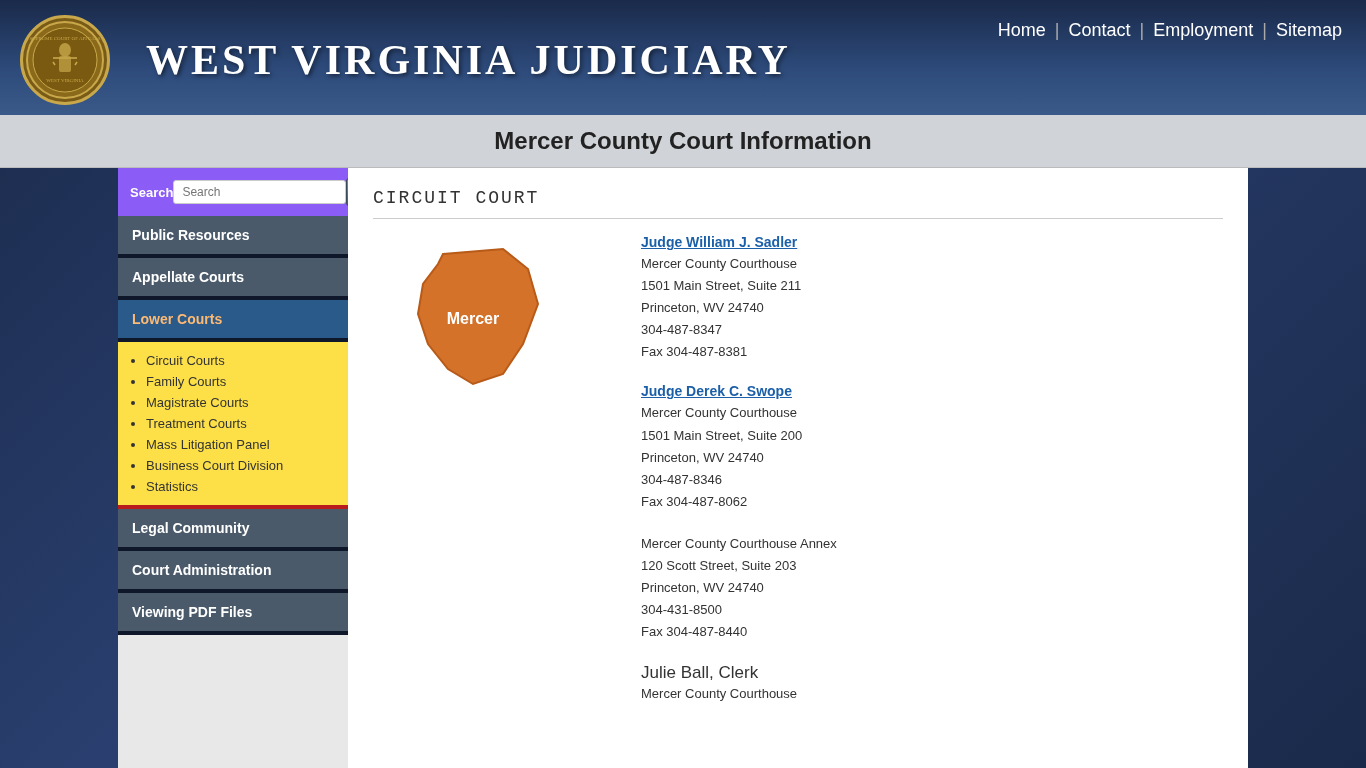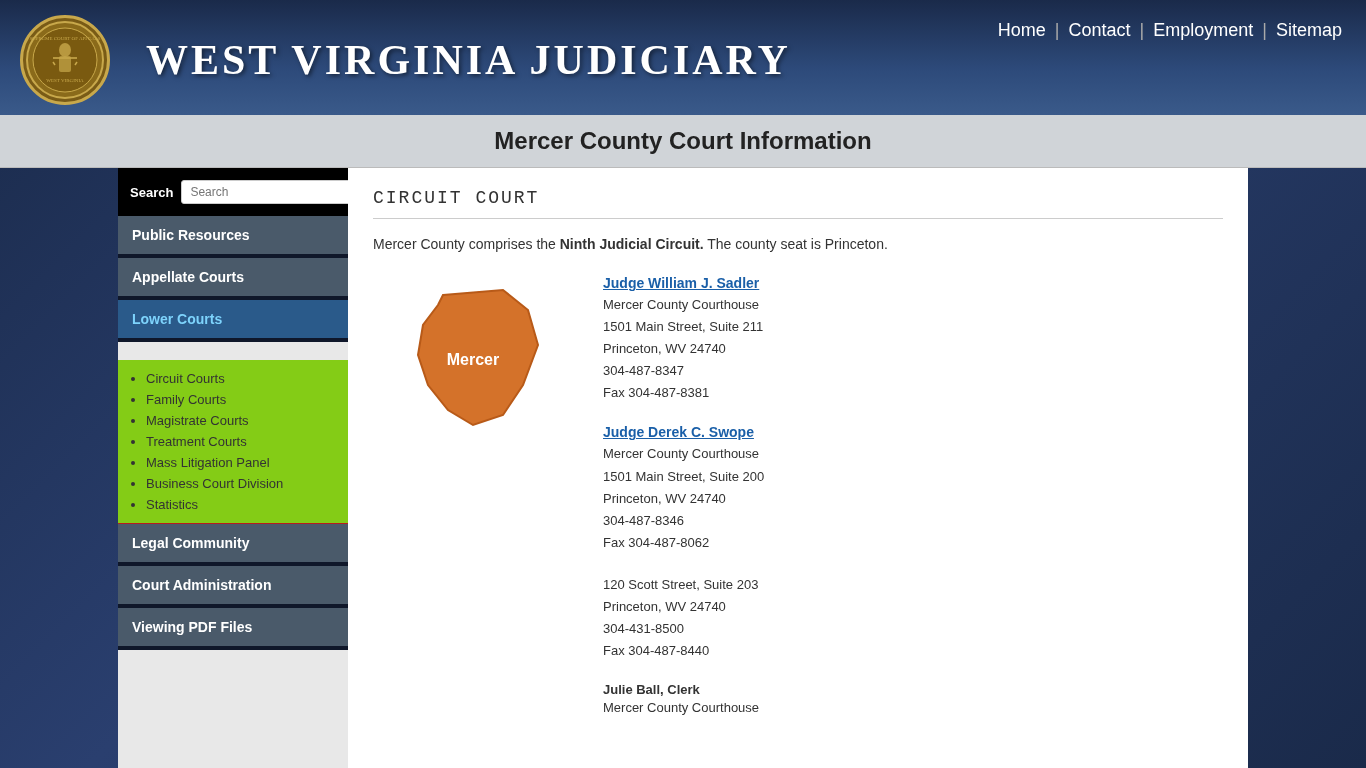--- a/index.html
+++ b/index.html
@@ -89,25 +89,25 @@
       min-height: 600px;
     }
 
     
     #sidebar {
       width: 230px;
       flex-shrink: 0;
       background: #e8e8e8;
     }
     #search-bar {
-      background: #000000;
+      background: #8b5cf6;
       padding: 10px 12px;
       display: flex;
       align-items: center;
-      gap: 8px;
+      gap: 0;
     }
     #search-label {
       color: white;
       font-size: 13px;
       font-weight: bold;
     }
     #search-input {
       flex: 1;
       padding: 4px 8px;
       border: 1px solid #ccc;
@@ -136,28 +136,27 @@
       font-size: 14px;
       cursor: pointer;
       border-bottom: 4px solid #0f172a;
     }
     .nav-item.dark {
       background: #4a5a6a;
       color: white;
     }
     .nav-item.active {
       background: #2a5a8a;
-      color: #7dd3fc;
+      color: #fdba74;
     }
 
     #sub-nav {
-      background: #84cc16;
+      background: #fde047;
       padding: 8px 0 8px 12px;
-      border-bottom: 1px solid #b91c1c;
-      margin-top: 18px;
+      border-bottom: 4px solid #b91c1c;
     }
     #sub-nav ul {
       list-style: disc;
       margin-left: 16px;
     }
     #sub-nav ul li {
       padding: 3px 0;
       font-size: 13px;
       color: #333;
     }
@@ -201,20 +200,21 @@
       flex-shrink: 0;
       width: 200px;
       height: 180px;
       display: flex;
       align-items: flex-start;
       justify-content: center;
     }
 
     #judges-list {
       flex: 1;
+      margin-left: 38px;
     }
 
     .judge-entry {
       margin-bottom: 20px;
     }
     .judge-name {
       color: #1a5fa8;
       font-size: 14px;
       font-weight: bold;
       text-decoration: underline;
@@ -228,22 +228,22 @@
       line-height: 1.6;
     }
     .judge-info div {
       line-height: 1.7;
     }
 
     .clerk-entry {
       margin-top: 5px;
     }
     .clerk-name {
-      font-weight: bold;
-      font-size: 13px;
+      font-weight: normal;
+      font-size: 17px;
     }
     .clerk-info {
       font-size: 13px;
       color: #333;
       line-height: 1.7;
     }
   </style>
 </head>
 <body>
 
@@ -314,23 +314,20 @@
     <div class="nav-item dark">Court Administration</div>
     <div class="nav-item dark">Viewing PDF Files</div>
 
   </div>
 
   <div id="content">
 
     <div id="circuit-court-section">
       <h2>CIRCUIT COURT</h2>
 
-      <p id="intro-text">
-        <span>Mercer County comprises the </span><strong>Ninth Judicial Circuit.</strong><span> The county seat is Princeton.</span>
-      </p>
 
       <div id="court-details">
 
         <div id="county-map">
           <svg width="180" height="170" viewBox="0 0 180 170" xmlns="http://www.w3.org/2000/svg">
 
             <polygon points="60,20 120,15 145,35 155,70 140,110 120,140 90,150 65,135 45,110 35,80 40,50 55,30" fill="#d4722a" stroke="#b85a18" stroke-width="2"></polygon>
             <text x="90" y="90" text-anchor="middle" fill="white" font-size="16" font-weight="bold" font-family="Arial">Mercer</text>
           </svg>
         </div>
@@ -351,20 +348,21 @@
               <div class="judge-info">
                 <div>Mercer County Courthouse</div>
                 <div>1501 Main Street, Suite 200</div>
                 <div>Princeton, WV 24740</div>
                 <div>304-487-8346</div>
                 <div>Fax 304-487-8062</div>
               </div>
             </div>
             <div class="judge-entry">
               <div class="judge-info">
+                <div>Mercer County Courthouse Annex</div>
                 <div>120 Scott Street, Suite 203</div>
                 <div>Princeton, WV 24740</div>
                 <div>304-431-8500</div>
                 <div>Fax 304-487-8440</div>
               </div>
             </div>
             <div class="clerk-entry">
               <div class="clerk-name">Julie Ball, Clerk</div>
               <div class="clerk-info">Mercer County Courthouse</div>
             </div>

